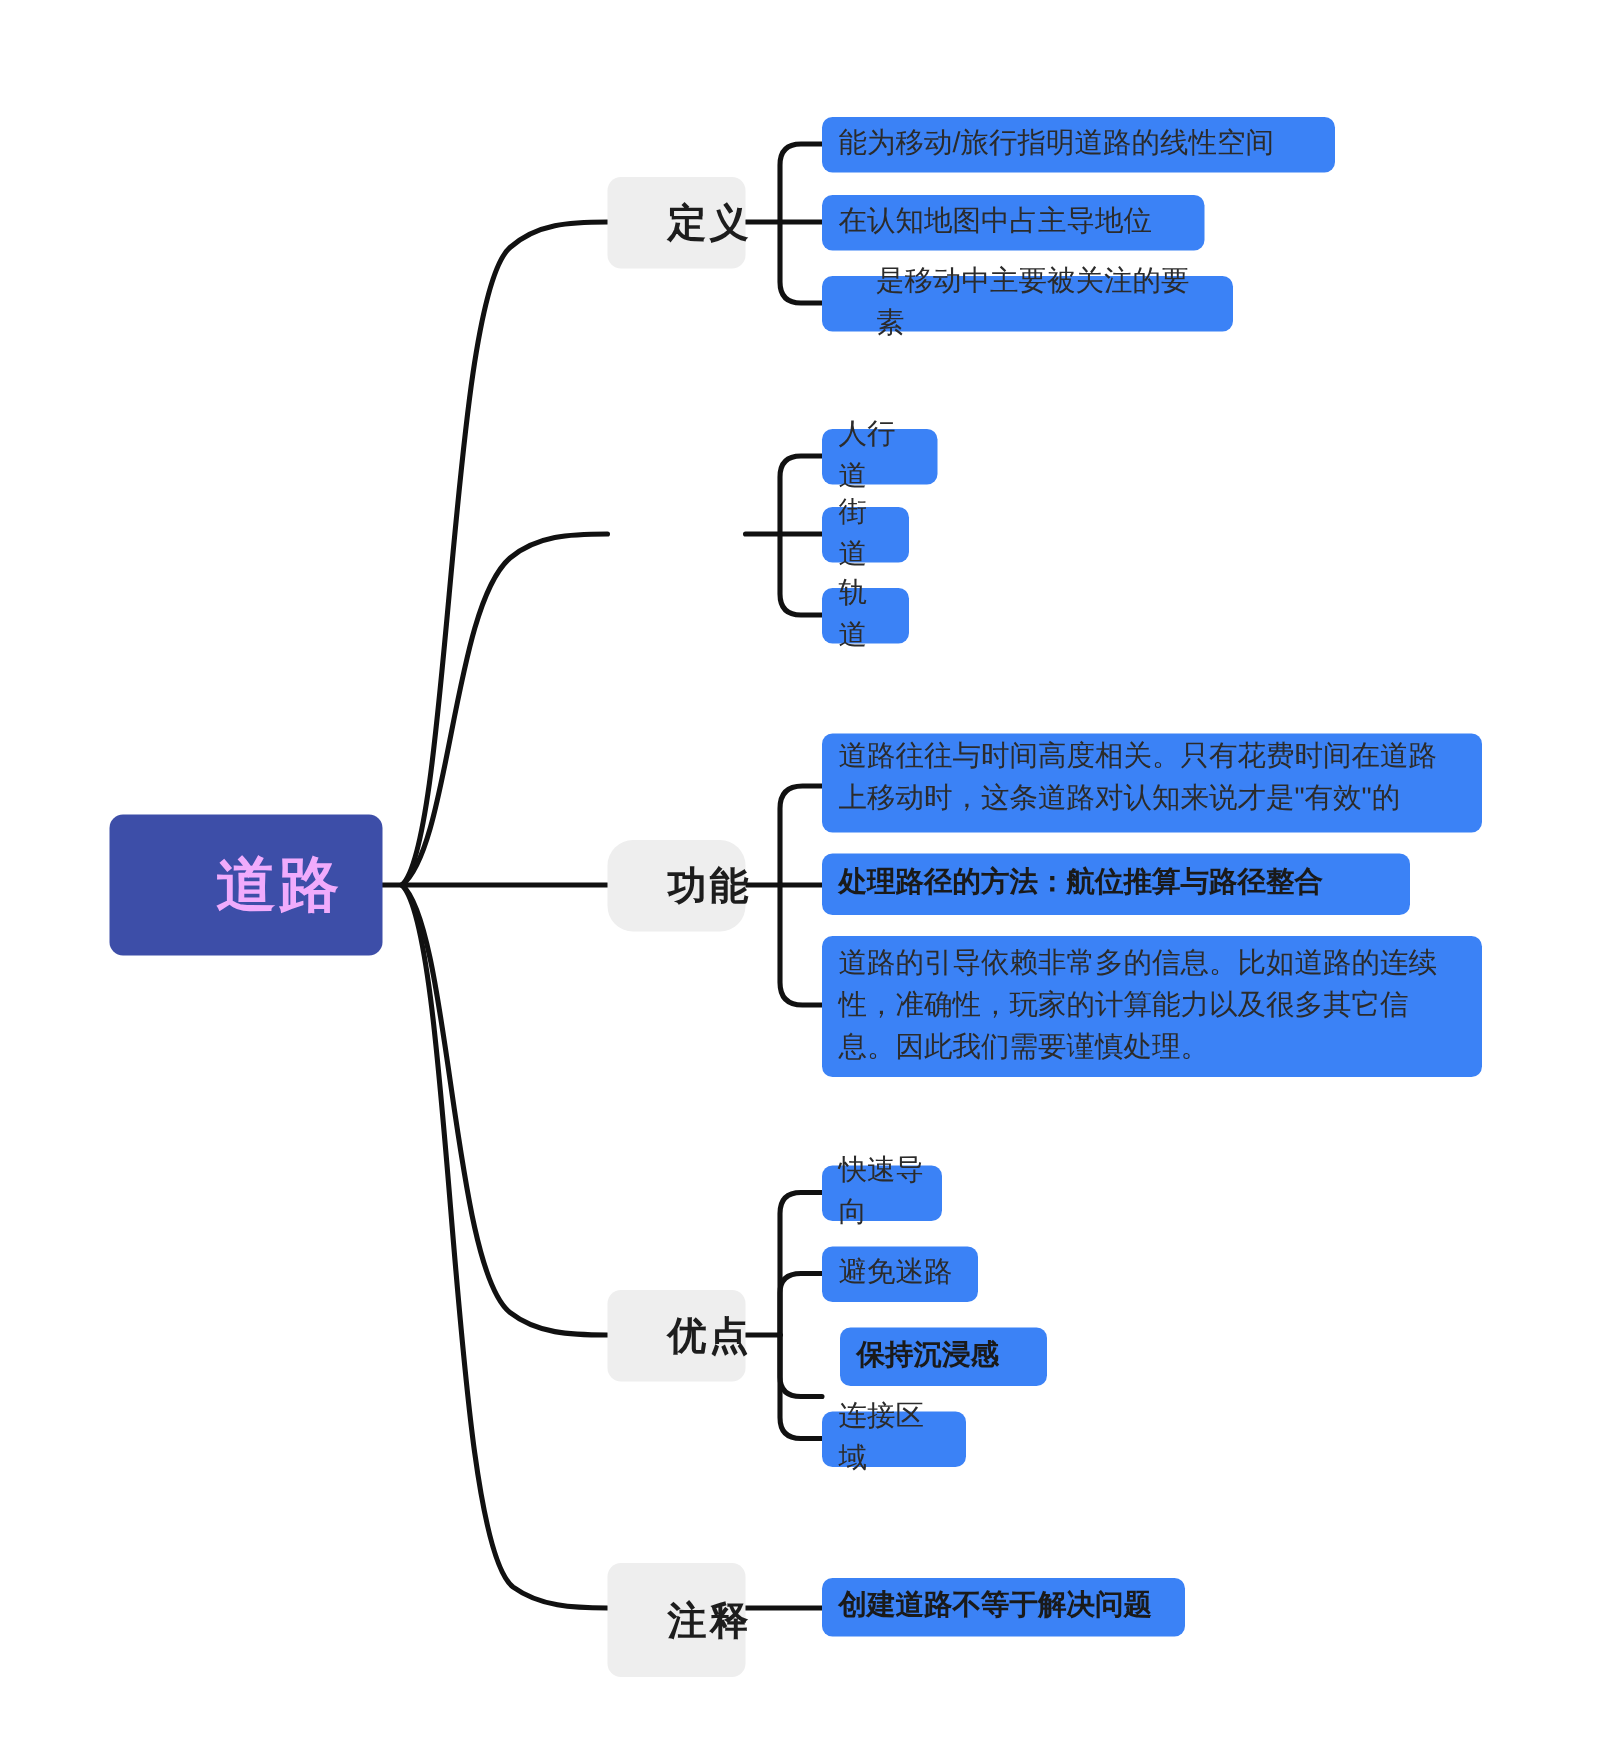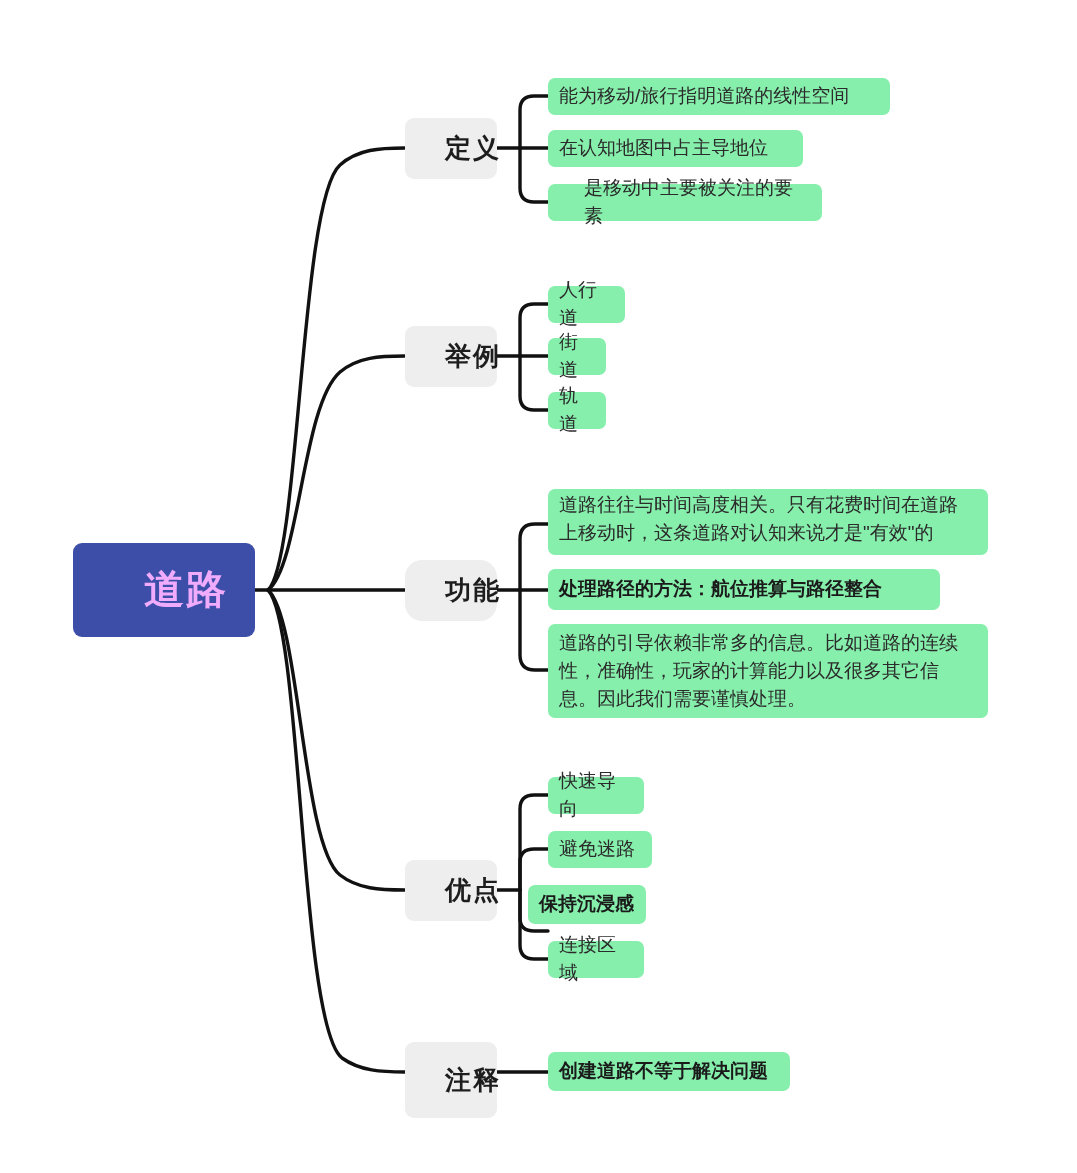--- a/index.html
+++ b/index.html
@@ -51,21 +51,21 @@
     background: #eeeeee;
     color: #1d1d1d;
     border-radius: 9px;
     font-size: 26px;
     font-weight: bold;
     letter-spacing: 2px;
     justify-content: center;
   }
   
   .leaf {
-    background: #86efac;
+    background: #3b82f6;
     color: #2b2b2b;
     border-radius: 7px;
     font-size: 19px;
     line-height: 28px;
     padding: 7px 11px 8px 11px;
     white-space: pre-line;
     align-items: center;
   }
   .leaf.bold {
     font-weight: bold;
@@ -127,23 +127,20 @@
   <div class="node leaf" style="left:548px; top:78px; width:342px; height:37px;">
     <span>能为移动/旅行指明道路的线性空间</span>
   </div>
   <div class="node leaf" style="left:548px; top:130px; width:255px; height:37px;">
     <span>在认知地图中占主导地位</span>
   </div>
   <div class="node leaf" style="left:548px; top:184px; width:274px; height:37px;padding-left:36px;">
     <span>是移动中主要被关注的要素</span>
   </div>
 
-  <div class="node branch" style="left:405px; top:326px; width:92px; height:61px;">
-    <span>举例</span>
-  </div>
   <div class="node leaf" style="left:548px; top:286px; width:77px; height:37px;">
     <span>人行道</span>
   </div>
   <div class="node leaf" style="left:548px; top:338px; width:58px; height:37px;">
     <span>街道</span>
   </div>
   <div class="node leaf" style="left:548px; top:392px; width:58px; height:37px;">
     <span>轨道</span>
   </div>
 
@@ -159,27 +156,27 @@
   </div>
   <div class="node leaf" style="left:548px; top:624px; width:440px; height:94px;">
     <span>道路的引导依赖非常多的信息。比如道路的连续
 性，准确性，玩家的计算能力以及很多其它信
 息。因此我们需要谨慎处理。</span>
   </div>
 
   <div class="node branch" style="left:405px; top:860px; width:92px; height:61px;">
     <span>优点</span>
   </div>
-  <div class="node leaf" style="left:548px; top:777px; width:96px; height:37px;">
+  <div class="node leaf" style="left:548px; top:777px; width:80px; height:37px;">
     <span>快速导向</span>
   </div>
   <div class="node leaf" style="left:548px; top:831px; width:104px; height:37px;">
     <span>避免迷路</span>
   </div>
-  <div class="node leaf bold" style="left:528px; top:885px; width:118px; height:39px;text-align:right;">
+  <div class="node leaf bold" style="left:560px; top:885px; width:138px; height:39px;text-align:right;">
     <span>保持沉浸感</span>
   </div>
   <div class="node leaf" style="left:548px; top:941px; width:96px; height:37px;">
     <span>连接区域</span>
   </div>
 
   <div class="node branch" style="left:405px; top:1042px; width:92px; height:76px;align-items:center;">
     <span>注释</span>
   </div>
   <div class="node leaf bold" style="left:548px; top:1052px; width:242px; height:39px;">

